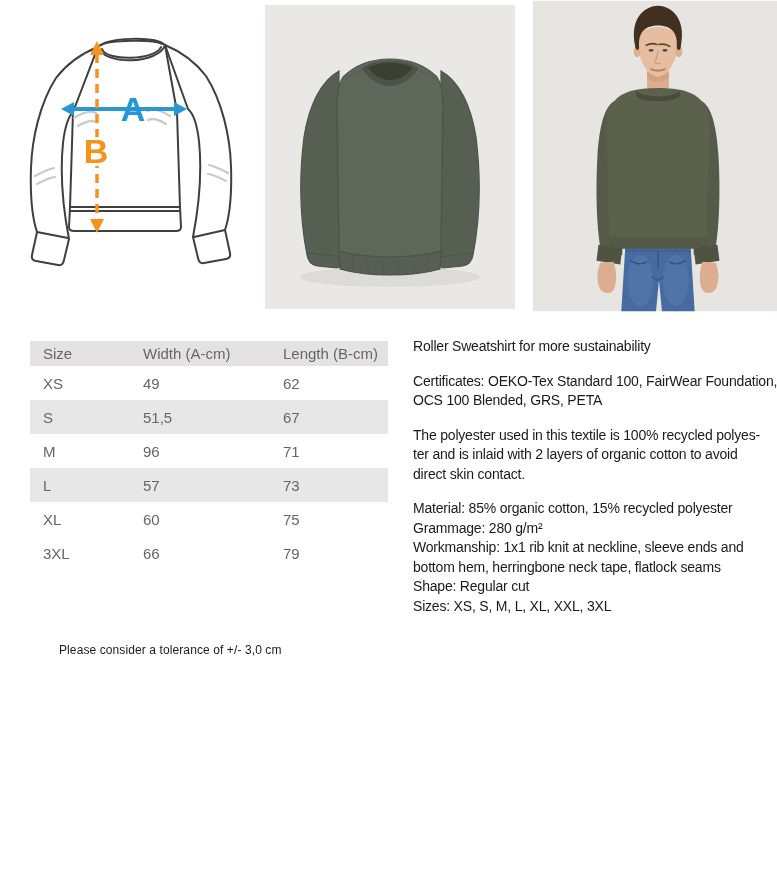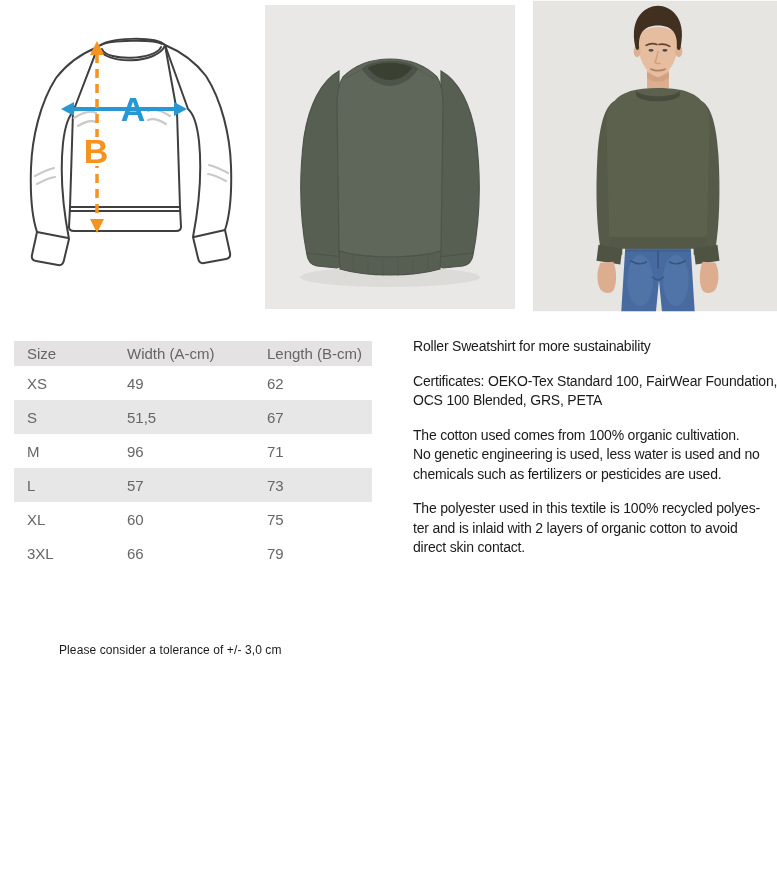--- a/index.html
+++ b/index.html
@@ -5,21 +5,21 @@
   html,body{margin:0;padding:0;background:#fff;}
   .canvas{
     position:relative;width:777px;height:873px;background:#ffffff;
     font-family:"Liberation Sans", sans-serif;overflow:hidden;
   }
   .img-box{position:absolute;}
   .img-box svg{display:block;}
 
   
   .size-table{
-    position:absolute;left:14px;top:341px;width:358px;
+    position:absolute;left:30px;top:341px;width:358px;
     border-collapse:collapse;table-layout:fixed;
     font-size:15px;color:#666666;
   }
   .size-table th{
     background:#e4e2e2;font-weight:normal;text-align:left;
     height:25px;padding:0 0 0 13px;color:#666666;
   }
   .size-table td{height:34px;padding:0 0 0 13px;}
   .size-table tr.stripe td{background:#e8e7e7;}
 
@@ -217,21 +217,24 @@
       </tr>
     </tbody>
   </table>
 
   <div class="tolerance">Please consider a tolerance of +/- 3,0 cm</div>
 
   <div class="description">
     <p>Roller Sweatshirt for more sustainability</p>
     <p>Certificates: OEKO-Tex Standard 100, FairWear Foundation,
 OCS 100 Blended, GRS, PETA</p>
-    <p>The cotton used comes from 100% organic cultivation.
-No genetic engineering is used, less water is used and no
-chemicals such as fertilizers or pesticides are used.</p>
     <p>The polyester used in this textile is 100% recycled polyes-
 ter and is inlaid with 2 layers of organic cotton to avoid
 direct skin contact.</p>
+    <p>Material: 85% organic cotton, 15% recycled polyester
+Grammage: 280 g/m²
+Workmanship: 1x1 rib knit at neckline, sleeve ends and
+bottom hem, herringbone neck tape, flatlock seams
+Shape: Regular cut
+Sizes: XS, S, M, L, XL, XXL, 3XL</p>
   </div>
 
 </div>
 
 </body></html>

